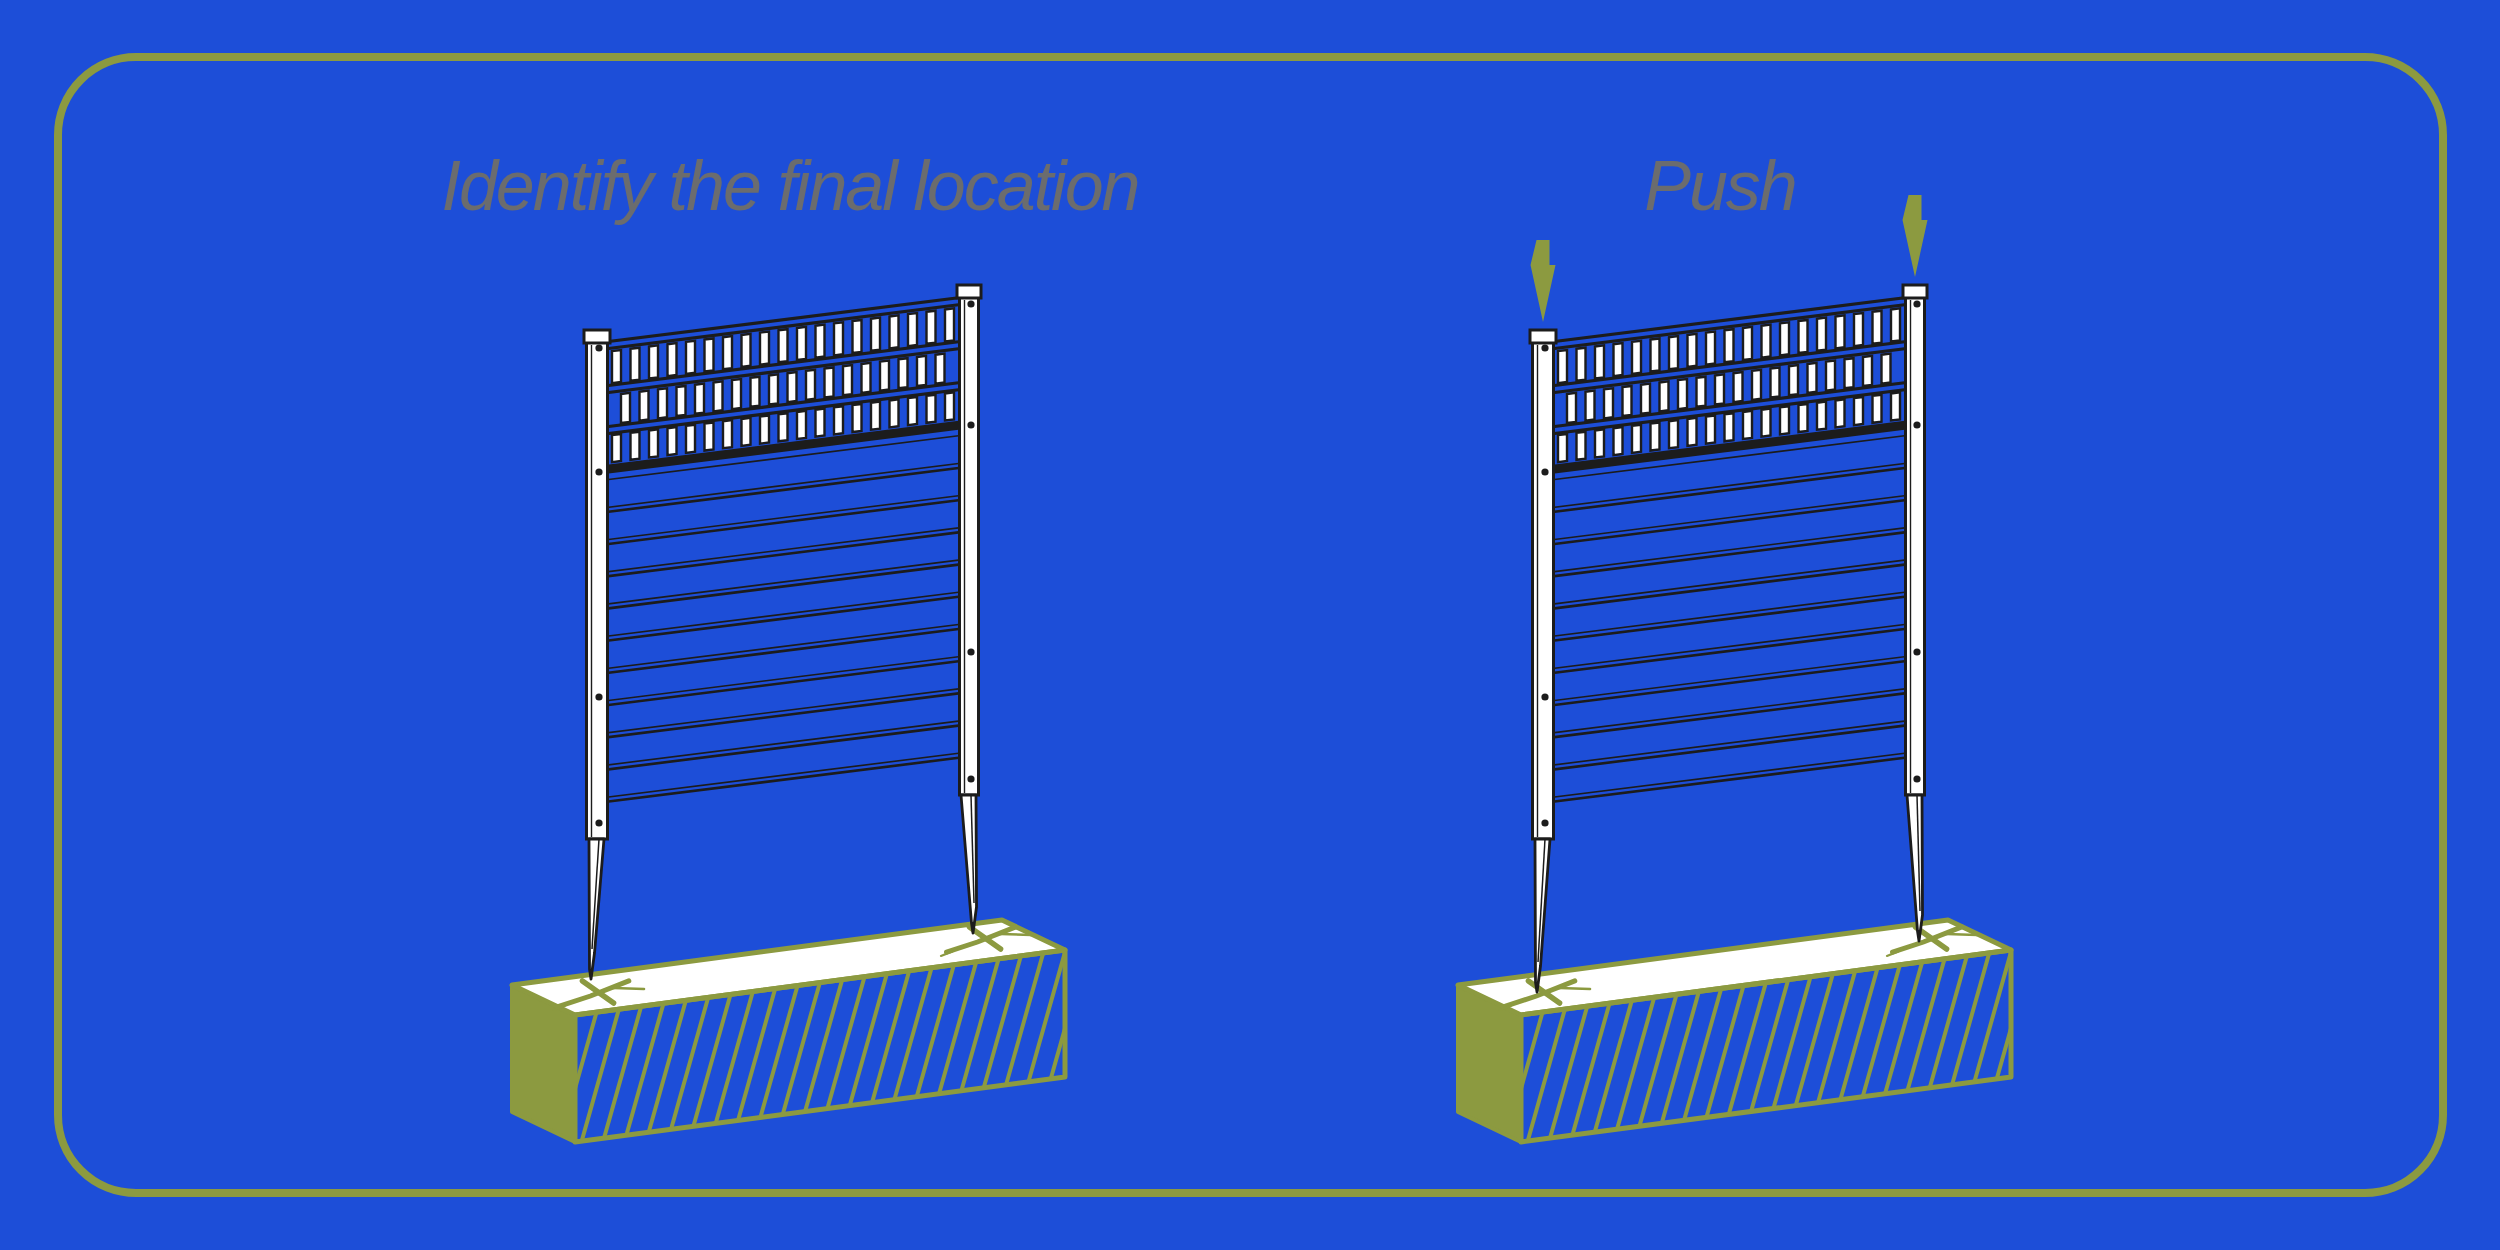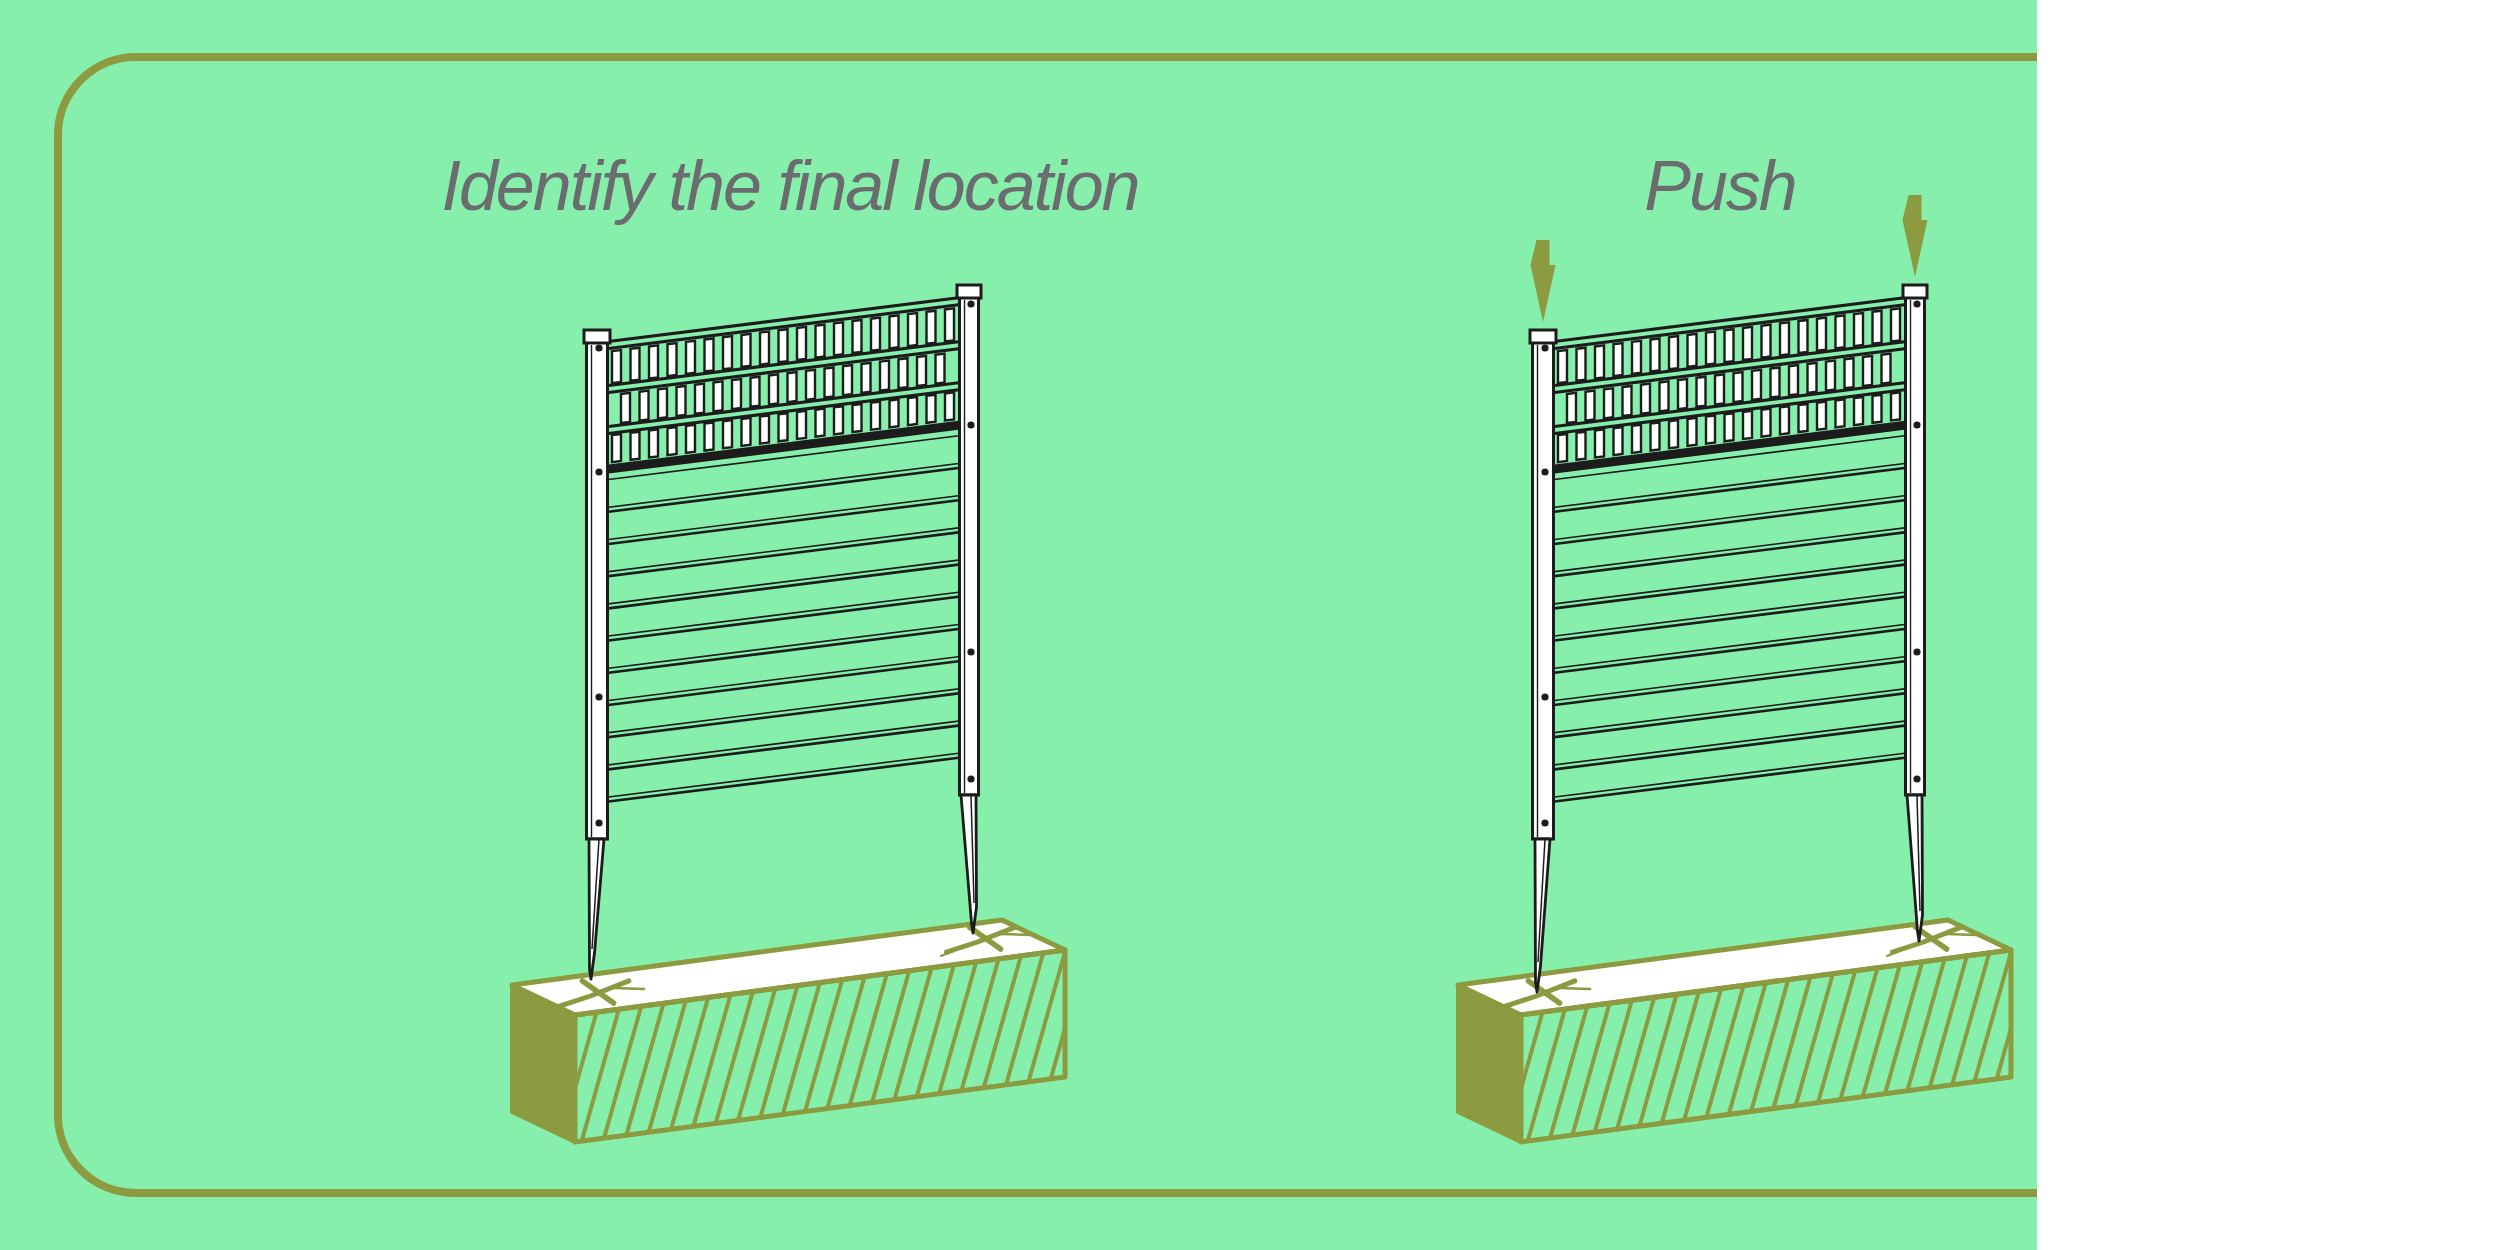--- a/index.html
+++ b/index.html
@@ -1,16 +1,16 @@
 <!DOCTYPE html>
 <html><head>
 <meta charset="utf-8">
 <style>
   html,body{margin:0;padding:0;background:#ffffff;}
-  .sheet{position:relative;width:2037px;height:1250px;background:#86efac;overflow:hidden;}
+  .sheet{position:relative;width:2500px;height:1250px;background:#1d4ed8;overflow:hidden;}
   svg{display:block;}
   .title{
     font-family:"Liberation Sans", sans-serif;
     font-style:italic;
     font-size:70px;
     letter-spacing:-2px;
   }
 </style>
 </head>
 <body>

